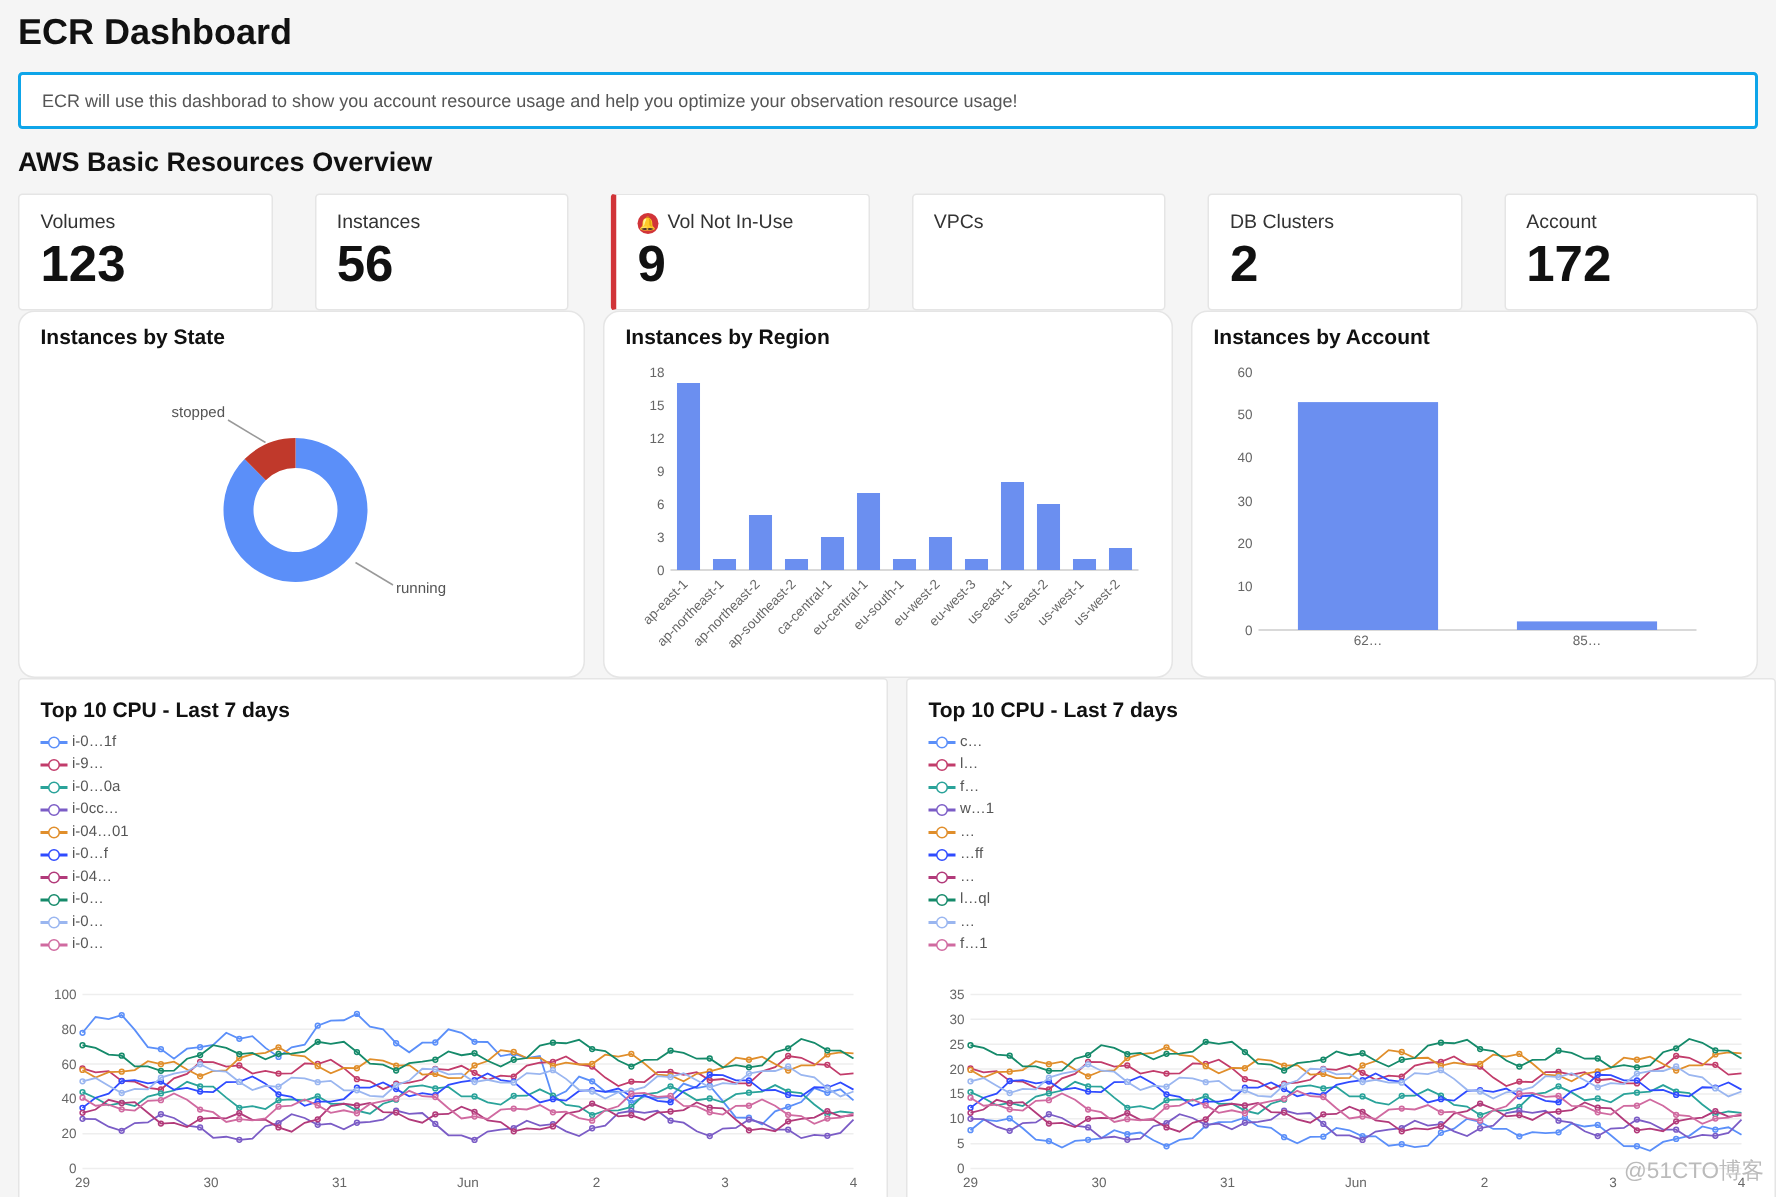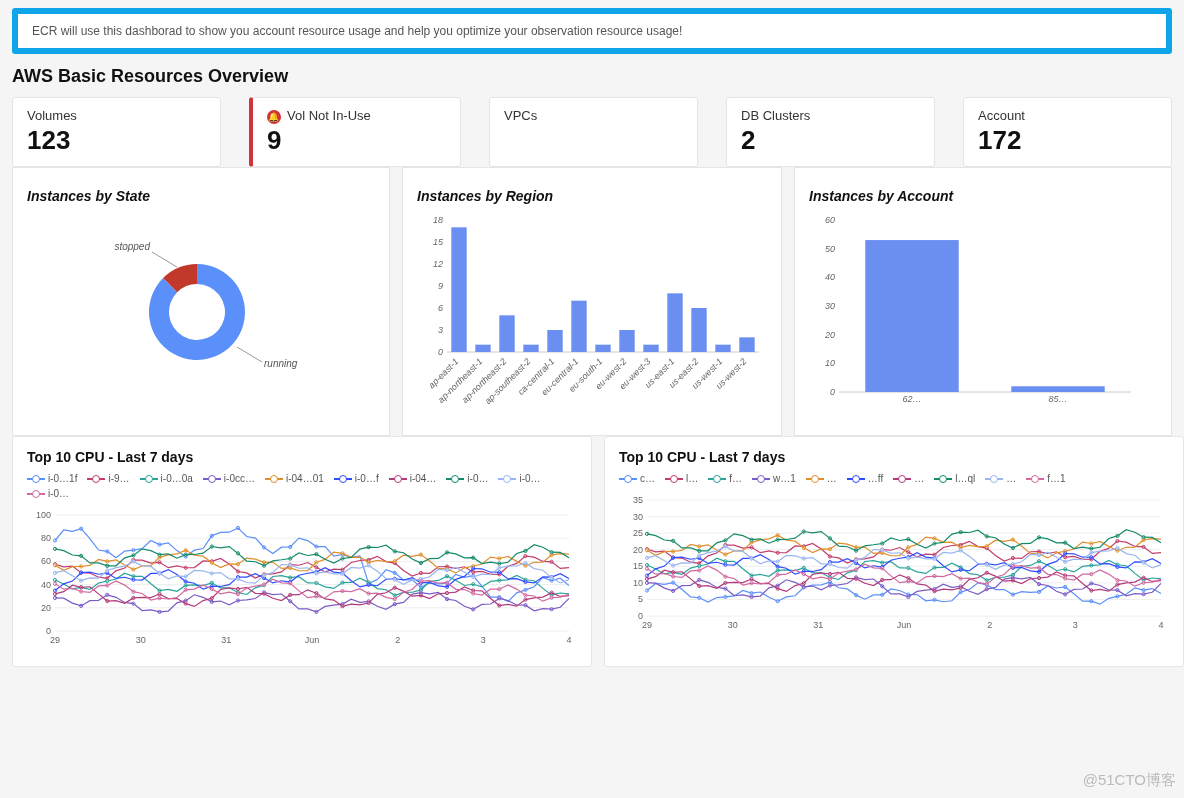--- a/index.html
+++ b/index.html
@@ -1,52 +1,57 @@
 <!DOCTYPE html>
 <html><head>
 <meta charset="utf-8">
 <style>
 * { box-sizing: border-box; margin: 0; padding: 0; }
 body { font-family: -apple-system, "Segoe UI", Arial, sans-serif; background: #f5f5f5; color: #111; font-size: 14px; width: 1184px; }
 .container { padding: 8px 12px; }
 h1 { font-size: 24px; font-weight: 700; margin-bottom: 12px; }
 h2 { font-size: 18px; font-weight: 700; margin: 12px 0 10px; }
-.banner { background: #fff; border: 6px solid #0ea5e9; border-radius: 3px; padding: 10px 14px; font-size: 12px; color: #555; margin-bottom: 4px; }
+.banner { background: #fff; border: 2px solid #0ea5e9; border-radius: 3px; padding: 10px 14px; font-size: 12px; color: #555; margin-bottom: 4px; }
 .cards { display: flex; gap: 28px; }
 .card { background: #fff; border: 1px solid #e5e5e5; border-radius: 3px; padding: 10px 14px; flex: 1; }
 .card-label { font-size: 13px; color: #333; margin-bottom: 2px; }
-.card-value { font-size: 26px; font-weight: 700; }
+.card-value { font-size: 34px; font-weight: 700; }
 .card-alert { border-left: 4px solid #d13438; }
 .alert-row { display: flex; align-items: center; gap: 6px; }
 .bell-icon { width: 14px; height: 14px; background: #d13438; border-radius: 50%; display: inline-flex; align-items: center; justify-content: center; color: #fff; font-size: 9px; }
 .panels { display: flex; gap: 12px; }
-.panel { background: #fff; border: 1px solid #e5e5e5; border-radius: 0; padding: 20px 14px; flex: 1; font-style: italic; }
+.panel { background: #fff; border: 1px solid #e5e5e5; border-radius: 11px; padding: 8px 14px; flex: 1; }
 .panel-title { font-size: 14px; font-weight: 700; margin-bottom: 8px; }
 .panels2 { display: flex; gap: 12px; }
 .panel2 { background: #fff; border: 1px solid #e5e5e5; border-radius: 3px; padding: 12px 14px; flex: 1; }
 svg text { font-size: 9px; fill: #666; }
 .donut-label { font-size: 10px; fill: #555; }
-.legend { display: flex; flex-wrap: wrap; gap: 4px 10px; font-size: 10px; color: #555; margin-bottom: 12px; }
+.legend { display: flex; flex-wrap: wrap; gap: 4px 10px; font-size: 10px; color: #555; margin-bottom: 24px; flex-direction: column; }
 .legend-item { display: flex; align-items: center; gap: 3px; }
 .legend-marker { width: 18px; height: 6px; position: relative; }
 .legend-marker::before { content: ''; position: absolute; top: 2px; left: 0; right: 0; height: 2px; background: currentColor; }
 .legend-marker::after { content: ''; position: absolute; width: 6px; height: 6px; border: 1.5px solid currentColor; border-radius: 50%; background: #fff; left: 5px; top: -1px; }
 .watermark { position: fixed; bottom: 8px; right: 8px; font-size: 15px; color: #bbb; }
 </style>
 </head>
 <body>
 
 <div class="container">
+  <h1>ECR Dashboard</h1>
   <div class="banner">ECR will use this dashborad to show you account resource usage and help you optimize your observation resource usage!</div>
 
   <h2>AWS Basic Resources Overview</h2>
   <div class="cards" id="cards-row">
       <div class="card">
         <div class="card-label">Volumes</div>
         <div class="card-value">123</div>
+      </div>
+      <div class="card">
+        <div class="card-label">Instances</div>
+        <div class="card-value">56</div>
       </div>
       <div class="card card-alert">
         <div class="alert-row">
           <span class="bell-icon">🔔</span>
           <span class="card-label">Vol Not In-Use</span>
         </div>
         <div class="card-value">9</div>
       </div>
       <div class="card">
         <div class="card-label">VPCs</div>

